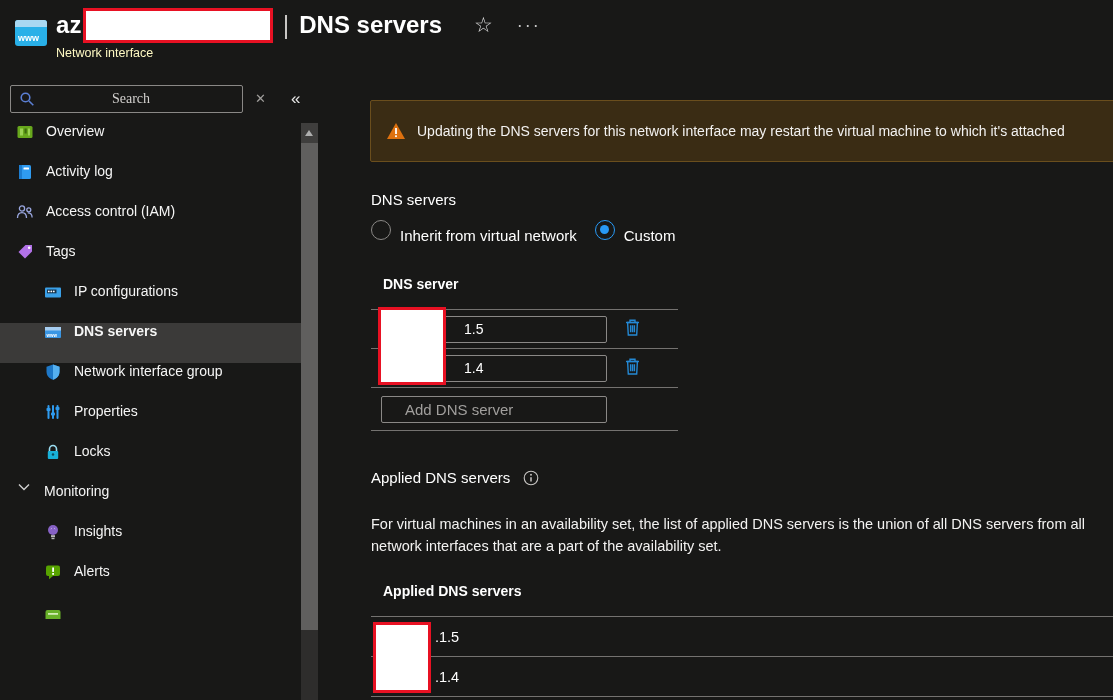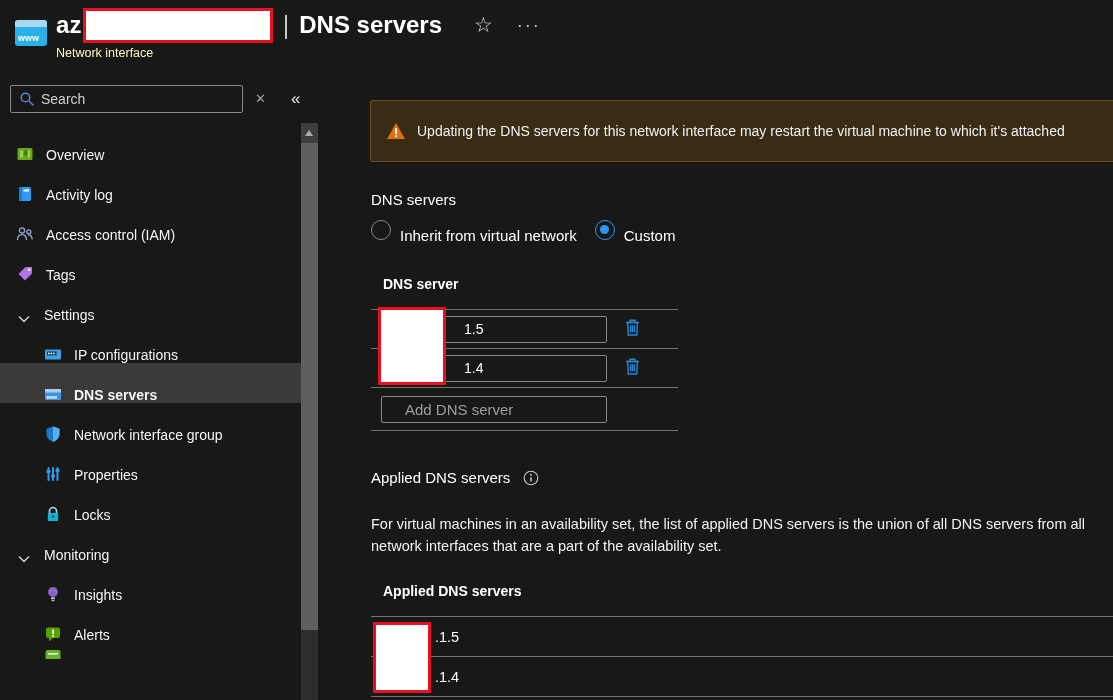--- a/index.html
+++ b/index.html
@@ -19,27 +19,27 @@
   .more { font-size:18px; color:#c8c8c8; margin-left:24px; letter-spacing:2px; cursor:pointer; }
   .subtitle { position:absolute; left:56px; top:46px; font-size:12.5px; color:#fef9c3; }
 
   
   .sidebar { position:absolute; left:0; top:76px; width:301px; height:624px; }
   .search-row { position:absolute; left:0; top:9px; width:301px; height:30px; }
   .search-box { position:absolute; left:10px; top:0; width:233px; height:28px; border:1px solid #8a8886; border-radius:2px;
                 display:flex; align-items:center; background:transparent; }
   .search-box svg { margin:0 6px 0 8px; }
   .search-input { background:transparent; border:none; outline:none; color:#22c55e; font-size:14px; width:180px;
-                  font-family:Liberation Sans, sans-serif; }
+                  font-family:Liberation Serif, serif;text-align:center; }
   .search-input::placeholder { color:#d2d0ce; }
   .search-clear { position:absolute; left:255px; top:6px; color:#a19f9d; font-size:13px; cursor:pointer; }
   .collapse { position:absolute; left:291px; top:4px; color:#e8e8e8; font-size:17px; cursor:pointer; }
 
   .nav { position:absolute; left:0; top:47px; width:301px; }
-  .nav-row { height:40px; display:flex; align-items:flex-end; font-size:14px; color:#f5f5f5; cursor:pointer; }
+  .nav-row { height:40px; display:flex; align-items:flex-start; font-size:14px; color:#f5f5f5; cursor:pointer; }
   .nav-row .ic { width:18px; height:18px; margin-left:16px; margin-right:12px; flex:0 0 18px; }
   .nav-row.sub .ic { margin-left:44px; }
   .nav-row.group .chev { margin-left:18px; margin-right:14px; width:12px; }
   .nav-row.selected { background:#3b3a39; font-weight:700; }
   .nav-row.partial { height:16px; overflow:hidden; align-items:flex-start; }
   .nav-row.partial .ic { margin-top:6px; }
 
   
   .scrollbar { position:absolute; left:301px; top:123px; width:17px; height:577px; background:#2e2d2c; }
   .scroll-up { position:absolute; left:0; top:0; width:17px; height:20px; background:#3f3e3d; }
@@ -155,26 +155,20 @@
       </div>
 
       <div class="nav-row">
         <svg class="ic" viewBox="0 0 18 18">
           <path d="M9.5 2 L16 2 L16 8.5 L9 15.5 L2.5 9 Z" fill="#b272e8"></path>
           <circle cx="13.2" cy="4.8" r="1.3" fill="#ffffff"></circle>
         </svg>
         <span>Tags</span>
       </div>
 
-      <div class="nav-row group">
-        <svg class="chev" width="12" height="8" viewBox="0 0 12 8">
-          <path d="M1 1.5 L6 6.5 L11 1.5" stroke="#d0d0d0" stroke-width="1.4" fill="none"></path>
-        </svg>
-        <span>Settings</span>
-      </div>
 
       <div class="nav-row sub">
         <svg class="ic" viewBox="0 0 18 18">
           <rect x="1" y="4.5" width="16" height="10" rx="1" fill="#3aa0e8"></rect>
           <rect x="3" y="6.5" width="9.5" height="3.8" fill="#14344e"></rect>
           <circle cx="4.8" cy="8.4" r="0.9" fill="#ffffff"></circle>
           <circle cx="7.3" cy="8.4" r="0.9" fill="#ffffff"></circle>
           <circle cx="9.8" cy="8.4" r="0.9" fill="#ffffff"></circle>
         </svg>
         <span>IP configurations</span>

